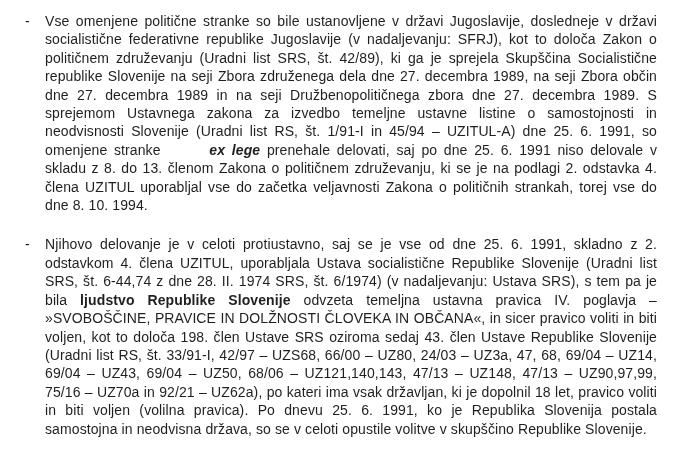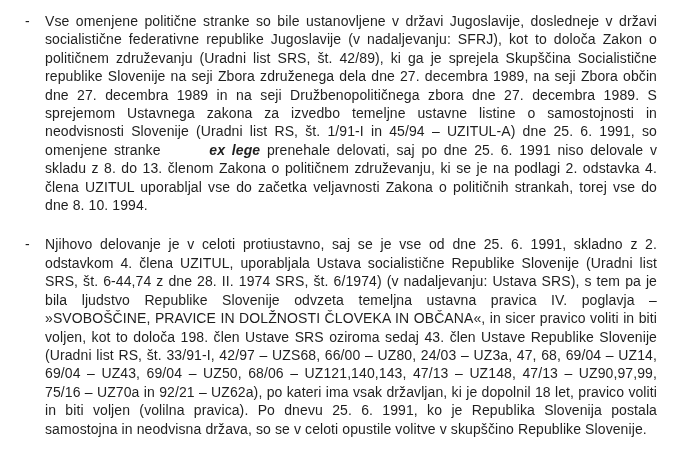--- a/index.html
+++ b/index.html
@@ -35,21 +35,21 @@
   }
   .para {
     flex: 1;
     margin: 0;
     font-size: 14px;
     line-height: 18.4px;
     color: #1f1f1f;
     text-align: justify;
     letter-spacing: 0.1px;
   }
-  .bold { font-weight: normal; }
+  .bold { font-weight: bold; }
   .italic { }
   .bold-italic { font-weight: bold; font-style: italic; margin-left: 42px; }
 </style>
 </head>
 <body>
 
 <div class="page">
 
   <div class="bullet-item">
     <span class="marker">-</span>

